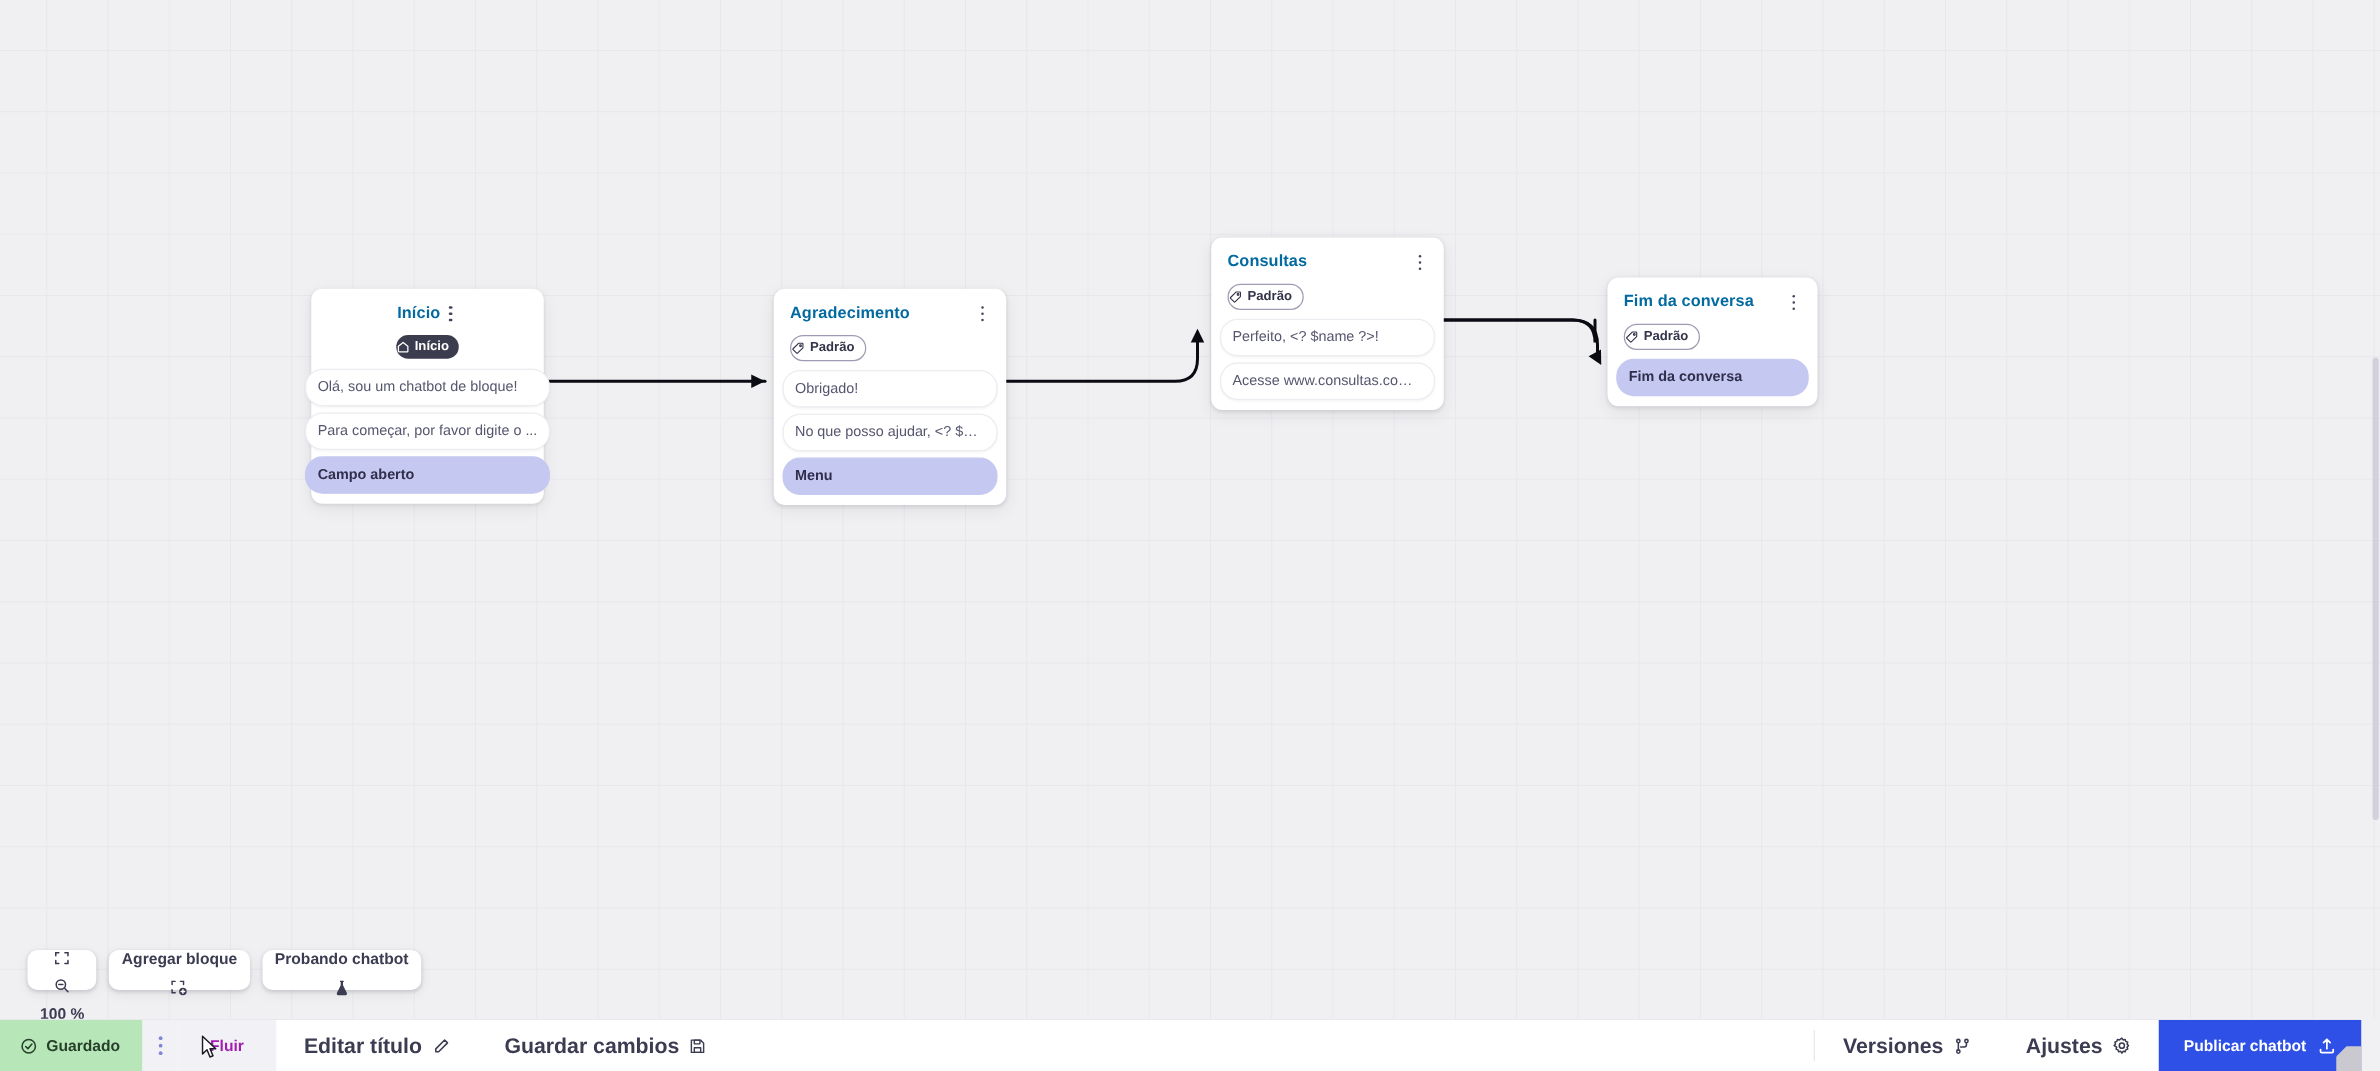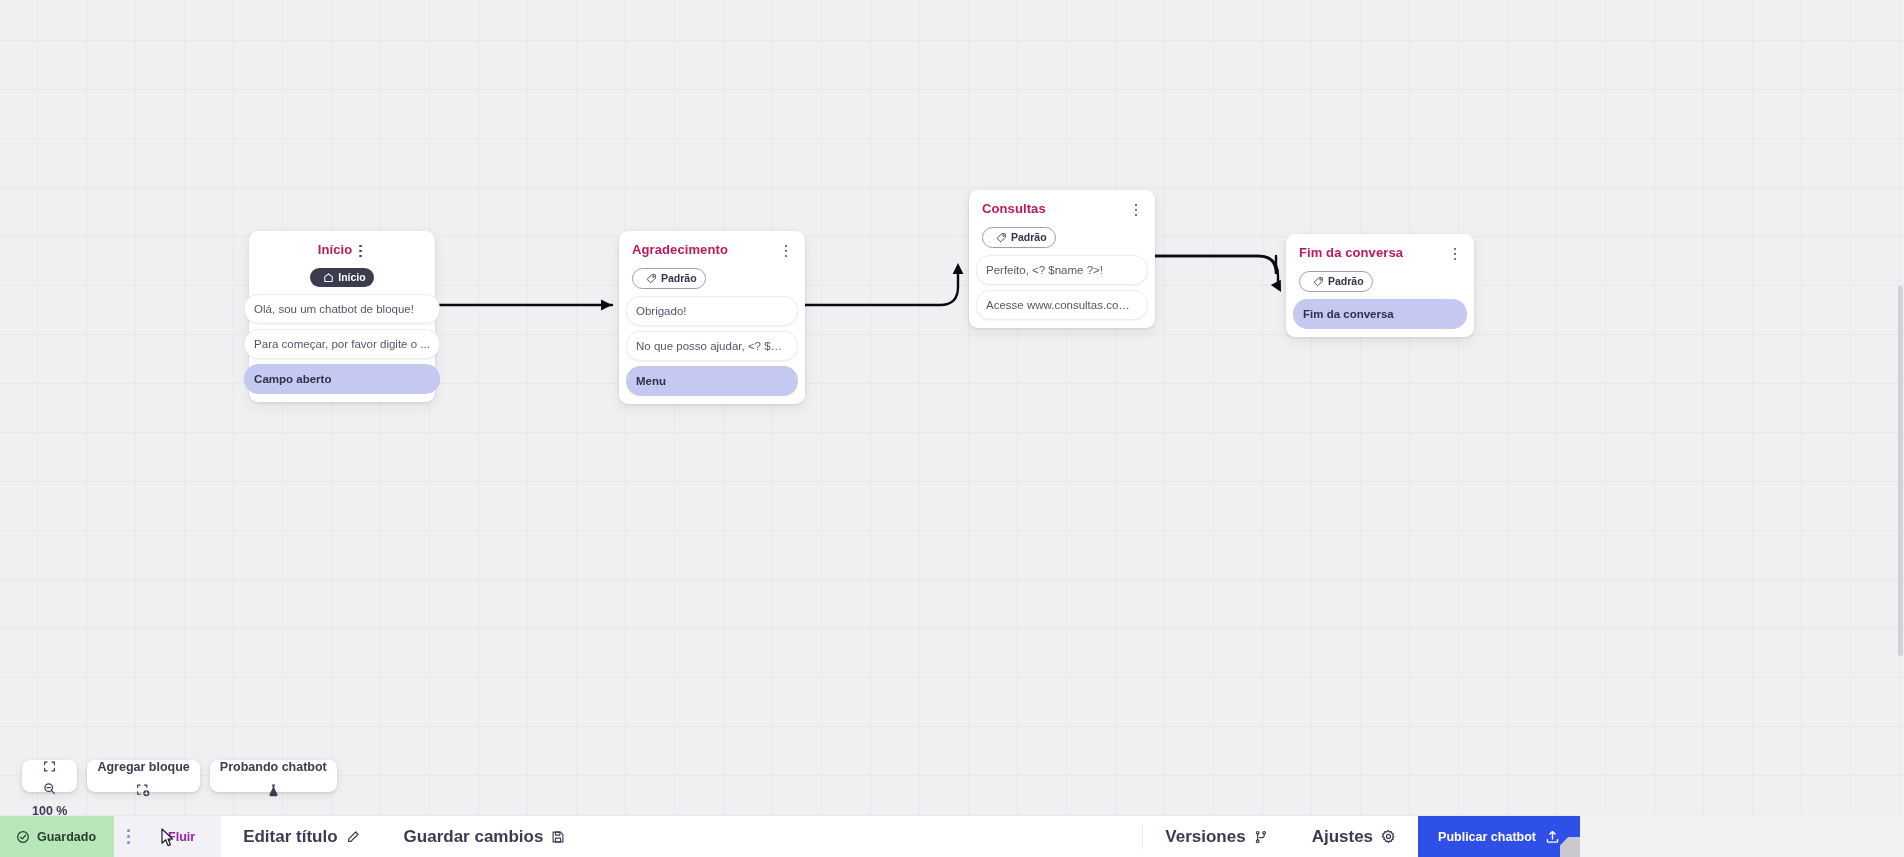--- a/index.html
+++ b/index.html
@@ -32,35 +32,35 @@
     border-radius: 9px;
     box-shadow: 0 1px 3px rgba(16,18,40,.10), 0 4px 14px rgba(16,18,40,.07);
     padding: 7px 7px 8px 7px;
     display: flex; flex-direction: column;
   }
   .node-head {
     display: flex; align-items: flex-start; justify-content: space-between;
     padding: 4px 4px 0 6px;
   }
   .node-title {
-    font-size: 13px; font-weight: 700; color: #be185d;
+    font-size: 13px; font-weight: 700; color: #0369a1;
     letter-spacing: .1px; line-height: 16px;
   }
   .kebab {
     width: 16px; height: 20px; display: flex; flex-direction: column;
     align-items: center; justify-content: center; gap: 2.5px;
     cursor: pointer; flex: none; margin-top: -1px;
   }
   .kebab i { width: 2.6px; height: 2.6px; border-radius: 50%; background: #43435a; display: block; }
 
   .badge-row { padding: 7px 6px 7px 6px; }
   .badge {
     display: inline-flex; align-items: center; gap: 4px;
     font-size: 10.5px; font-weight: 700; line-height: 1;
-    border-radius: 999px; padding: 4px 8px 4px 13px;
+    border-radius: 999px; padding: 4px 8px 4px 0;
     white-space: nowrap;
   }
   .badge.dark { background: #3c3c4f; color: #ffffff; }
   .badge.outline { background: #ffffff; color: #33334a; border: 1px solid #9c9cb4; }
   .badge svg { display: block; }
 
   .rows { display: flex; flex-direction: column; gap: 5px; }
   .row {
     font-size: 11.5px; color: #55556e;
     background: #ffffff;
@@ -88,21 +88,21 @@
     height: 32px; display: flex; align-items: center;
     padding: 0 10px; gap: 9px;
     font-size: 12.5px; color: #3b3b52; font-weight: 600;
     cursor: pointer; white-space: nowrap; flex-direction: column;
   }
   .tb-group .zoomval { font-size: 12.5px; color: #3b3b52; font-weight: 600; }
   .tb-ico { display: flex; align-items: center; justify-content: center; }
 
   
   #bottombar {
-    position: absolute; left: 0; bottom: 0; width: 1580px; height: 42px;
+    position: absolute; left: 0; bottom: 0; width: 1889px; height: 42px;
     background: #ffffff;
     border-top: 1px solid #e7e7ed;
     display: flex; align-items: stretch;
     font-size: 13px;
   }
   .saved {
     background: #b7e6b9; color: #26402a;
     display: flex; align-items: center; gap: 7px;
     padding: 0 18px 0 16px; font-weight: 700; font-size: 12.5px;
   }
@@ -239,21 +239,21 @@
           </svg>
           <span>Padrão</span>
         </span>
       </div>
       <div class="rows">
         <div class="row">Perfeito, &lt;? $name ?&gt;!</div>
         <div class="row">Acesse www.consultas.com par...</div>
       </div>
     </div>
 
-    <div class="node" style="left:1286px; top:222px; width:188px;margin-top:12px;">
+    <div class="node" style="left:1286px; top:222px; width:168px;">
       <div class="node-head">
         <div class="node-title">Fim da conversa</div>
         <div class="kebab">
             <i></i>
             <i></i>
             <i></i>
           </div>
       </div>
       <div class="badge-row">
         <span class="badge outline">

